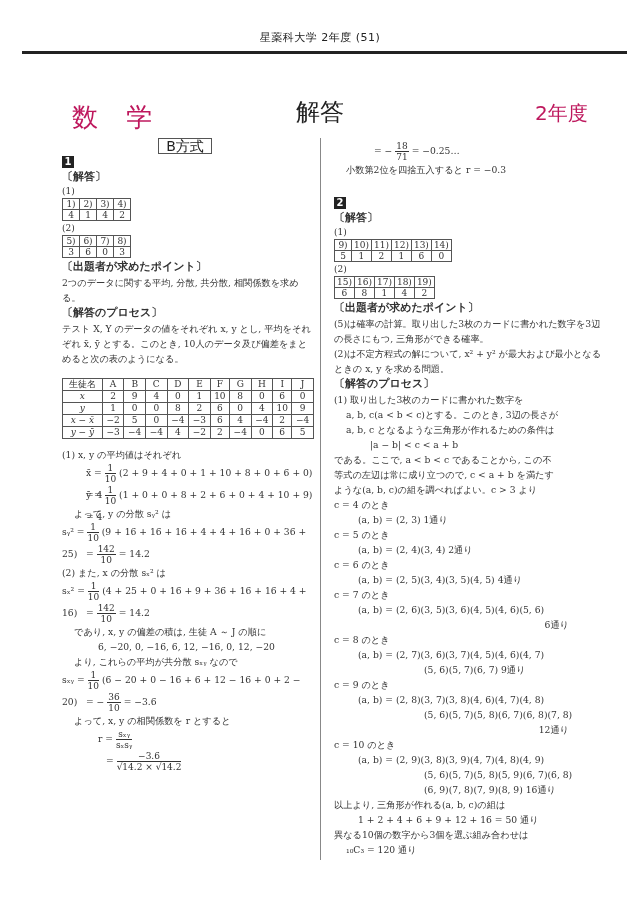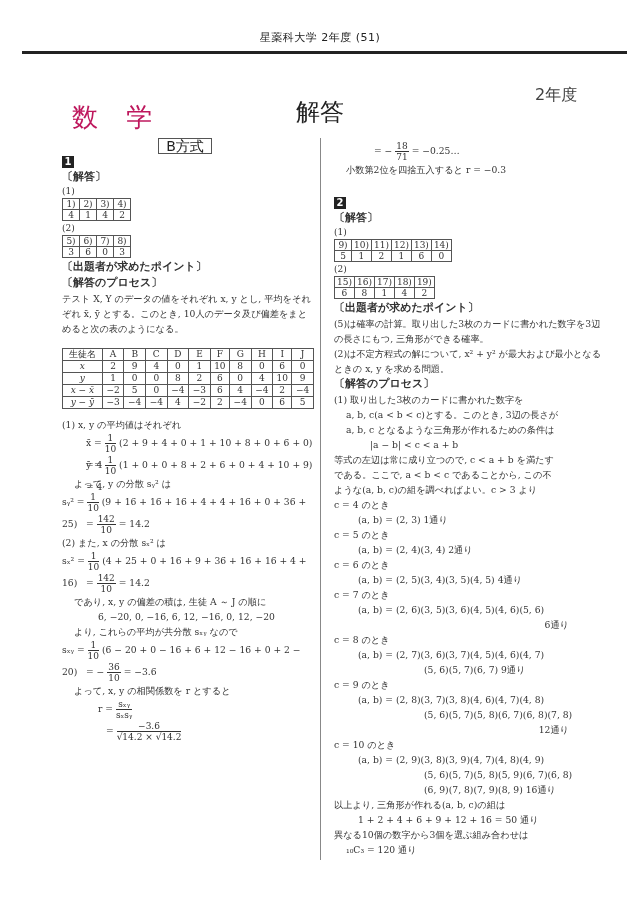--- a/index.html
+++ b/index.html
@@ -5,21 +5,21 @@
   html,body{margin:0;padding:0;background:#ffffff;}
   body{width:640px;height:903px;position:relative;overflow:hidden;
        font-family:"DejaVu Serif","Liberation Serif",serif;color:#333;}
   .abs{position:absolute;}
   .running-head{left:0;width:640px;top:30px;text-align:center;font-size:11px;
        font-family:"DejaVu Sans","Liberation Sans",sans-serif;color:#222;letter-spacing:0.5px;}
   .rule{left:22px;width:605px;top:51px;height:3px;background:#222;}
   .subject{left:72px;top:72px;font-size:26px;font-family:"DejaVu Sans","Liberation Sans",sans-serif;
        color:#be185d;letter-spacing:10px;margin-top:28px;}
   .kaito{left:296px;top:96px;font-size:24px;font-family:"DejaVu Sans","Liberation Sans",sans-serif;color:#222;}
-  .year{left:535px;top:85px;font-size:16px;font-family:"DejaVu Sans","Liberation Sans",sans-serif;color:#404040;}
+  .year{left:535px;top:100px;font-size:20px;font-family:"DejaVu Sans","Liberation Sans",sans-serif;color:#be185d;}
   .method{left:158px;top:138px;width:52px;height:14px;border:1px solid #555;font-size:14px;
        text-align:center;line-height:14px;font-family:"DejaVu Sans","Liberation Sans",sans-serif;color:#222;}
   .divider{left:320px;top:138px;width:1px;height:722px;background:#888;}
 
   .col{position:absolute;font-size:9.2px;line-height:15px;color:#333;}
   .colL{left:62px;top:154px;width:252px;}
   .colR{left:334px;top:140px;width:275px;}
 
   .qnum{display:inline-block;background:#222;color:#fff;font-family:"DejaVu Sans","Liberation Sans",sans-serif;
         font-weight:bold;font-size:10px;width:12px;height:12px;line-height:12px;text-align:center;margin:2px 0 1px 0;}
@@ -83,20 +83,21 @@
     </tr>
     <tr>
       <td>3</td>
       <td>6</td>
       <td>0</td>
       <td>3</td>
     </tr>
   </tbody>
     </table>
   <div class="hd">〔出題者が求めたポイント〕</div>
+  <p>2つのデータに関する平均, 分散, 共分散, 相関係数を求める。</p>
   <div class="hd">〔解答のプロセス〕</div>
   <p>テスト X, Y のデータの値をそれぞれ x, y とし, 平均をそれぞれ x̄, ȳ とする。このとき, 10人のデータ及び偏差をまとめると次の表のようになる。</p>
 
   <table class="data">
     <tbody>
         <tr>
       <td>生徒名</td>
       <td>A</td>
       <td>B</td>
       <td>C</td>
@@ -273,22 +274,22 @@
     </table>
   <div class="hd">〔出題者が求めたポイント〕</div>
   <p>(5)は確率の計算。取り出した3枚のカードに書かれた数字を3辺の長さにもつ, 三角形ができる確率。</p>
   <p>(2)は不定方程式の解について, x² + y² が最大および最小となるときの x, y を求める問題。</p>
   <div class="hd">〔解答のプロセス〕</div>
   <div id="q2-lines">
       <p>(1)  取り出した3枚のカードに書かれた数字を</p>
       <p class="ind1">a, b, c(a &lt; b &lt; c)とする。このとき, 3辺の長さが</p>
       <p class="ind1">a, b, c となるような三角形が作れるための条件は</p>
       <p class="ind3">|a − b| &lt; c &lt; a + b</p>
+      <p>である。ここで, a &lt; b &lt; c であることから, この不</p>
       <p>等式の左辺は常に成り立つので, c &lt; a + b を満たす</p>
-      <p>である。ここで, a &lt; b &lt; c であることから, この不</p>
       <p>ような(a, b, c)の組を調べればよい。c &gt; 3 より</p>
       <p>c = 4 のとき</p>
       <p class="ind2">(a, b) = (2, 3)   1通り</p>
       <p>c = 5 のとき</p>
       <p class="ind2">(a, b) = (2, 4)(3, 4)   2通り</p>
       <p>c = 6 のとき</p>
       <p class="ind2">(a, b) = (2, 5)(3, 4)(3, 5)(4, 5)   4通り</p>
       <p>c = 7 のとき</p>
       <p class="ind2">(a, b) = (2, 6)(3, 5)(3, 6)(4, 5)(4, 6)(5, 6)</p>
       <p class="right">6通り</p>

